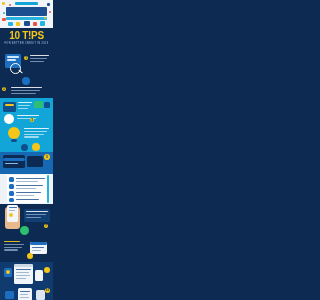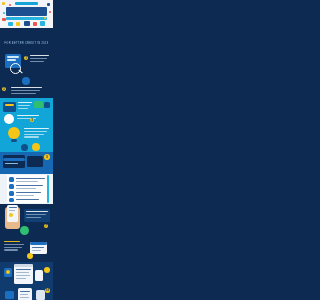--- a/index.html
+++ b/index.html
@@ -57,20 +57,21 @@
     <div class="hdr-d" style="left:33px;top:22px;width:4px;height:4px;background:#e8554d;"></div>
     <div class="hdr-d" style="left:40px;top:21px;width:5px;height:5px;background:#25b4e0;"></div>
     <div class="hdr-d" style="left:47px;top:3px;width:3px;height:3px;background:#1c4f8f;"></div>
     <div class="scat" style="left:9px;top:4px;background:#e8554d;"></div>
     <div class="scat" style="left:44px;top:17px;background:#f5c518;"></div>
     <div class="scat" style="left:3px;top:12px;background:#25b4e0;"></div>
     <div class="scat" style="left:49px;top:11px;background:#e8554d;"></div>
   </div>
 
   <div class="band title-band">
+    <div class="title-txt">10 T!PS</div>
     <div class="title-sub">FOR BETTER CREDIT IN 2019</div>
   </div>
 
   <div class="band sec-dark" style="height:26px;">
     <div class="card" style="left:5px;top:4px;width:16px;height:14px;background:#1c6fc0;"></div>
     <div class="card" style="left:7px;top:6px;width:12px;height:1.5px;background:#cfe6f7;"></div>
     <div class="card" style="left:7px;top:9px;width:9px;height:1.5px;background:#cfe6f7;"></div>
     <div class="circ" style="left:10px;top:13px;width:9px;height:9px;border:1.3px solid #ffffff;"></div>
     <div class="card" style="left:18px;top:21px;width:5px;height:1.3px;background:#ffffff;transform:rotate(40deg);"></div>
     <div class="num" style="left:24px;top:6px;width:4px;height:4px;line-height:4px;">1</div>

